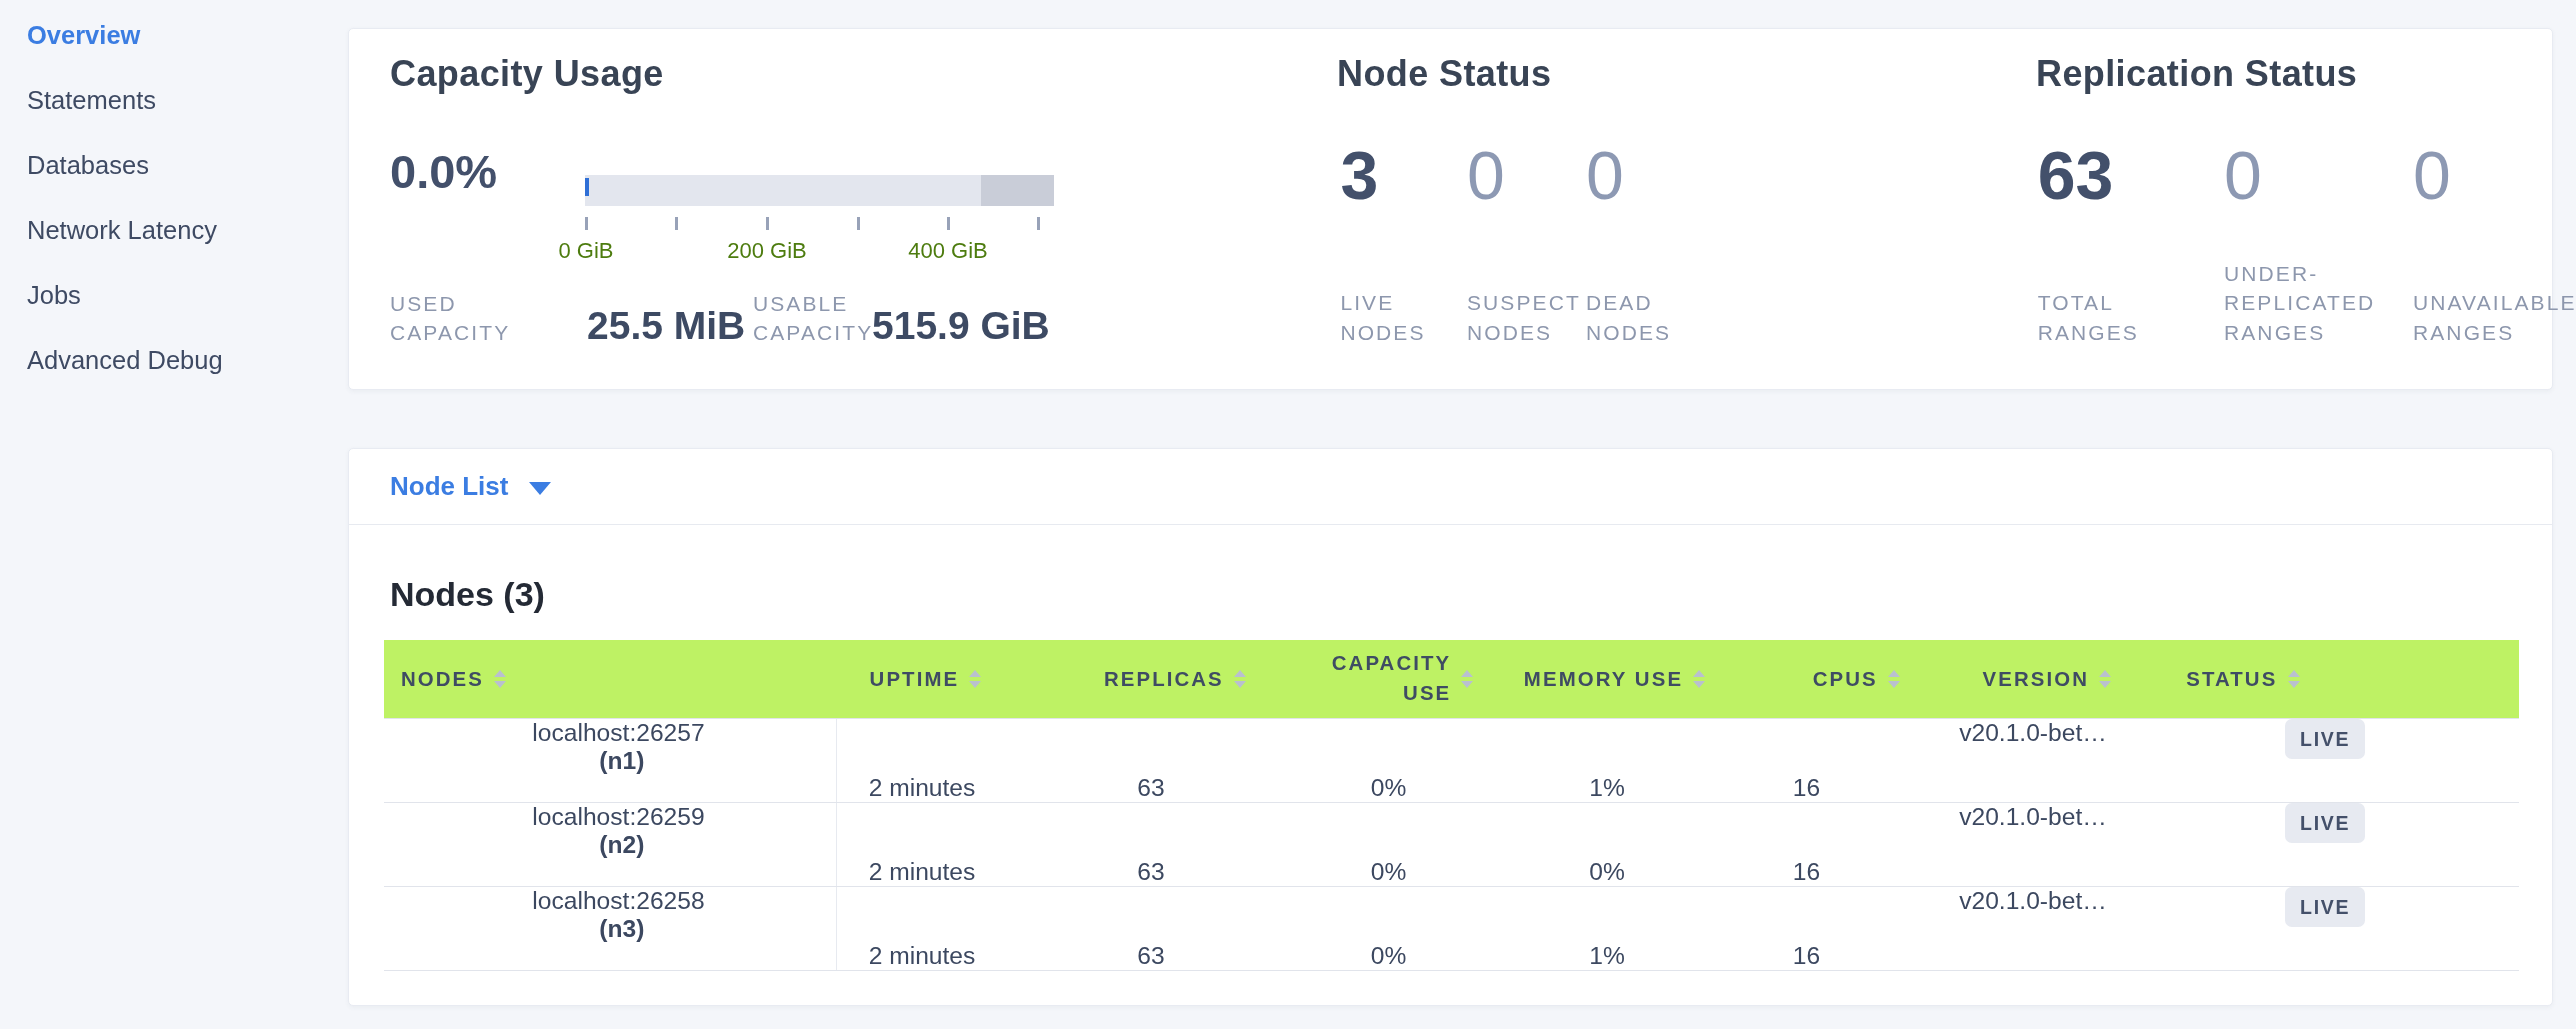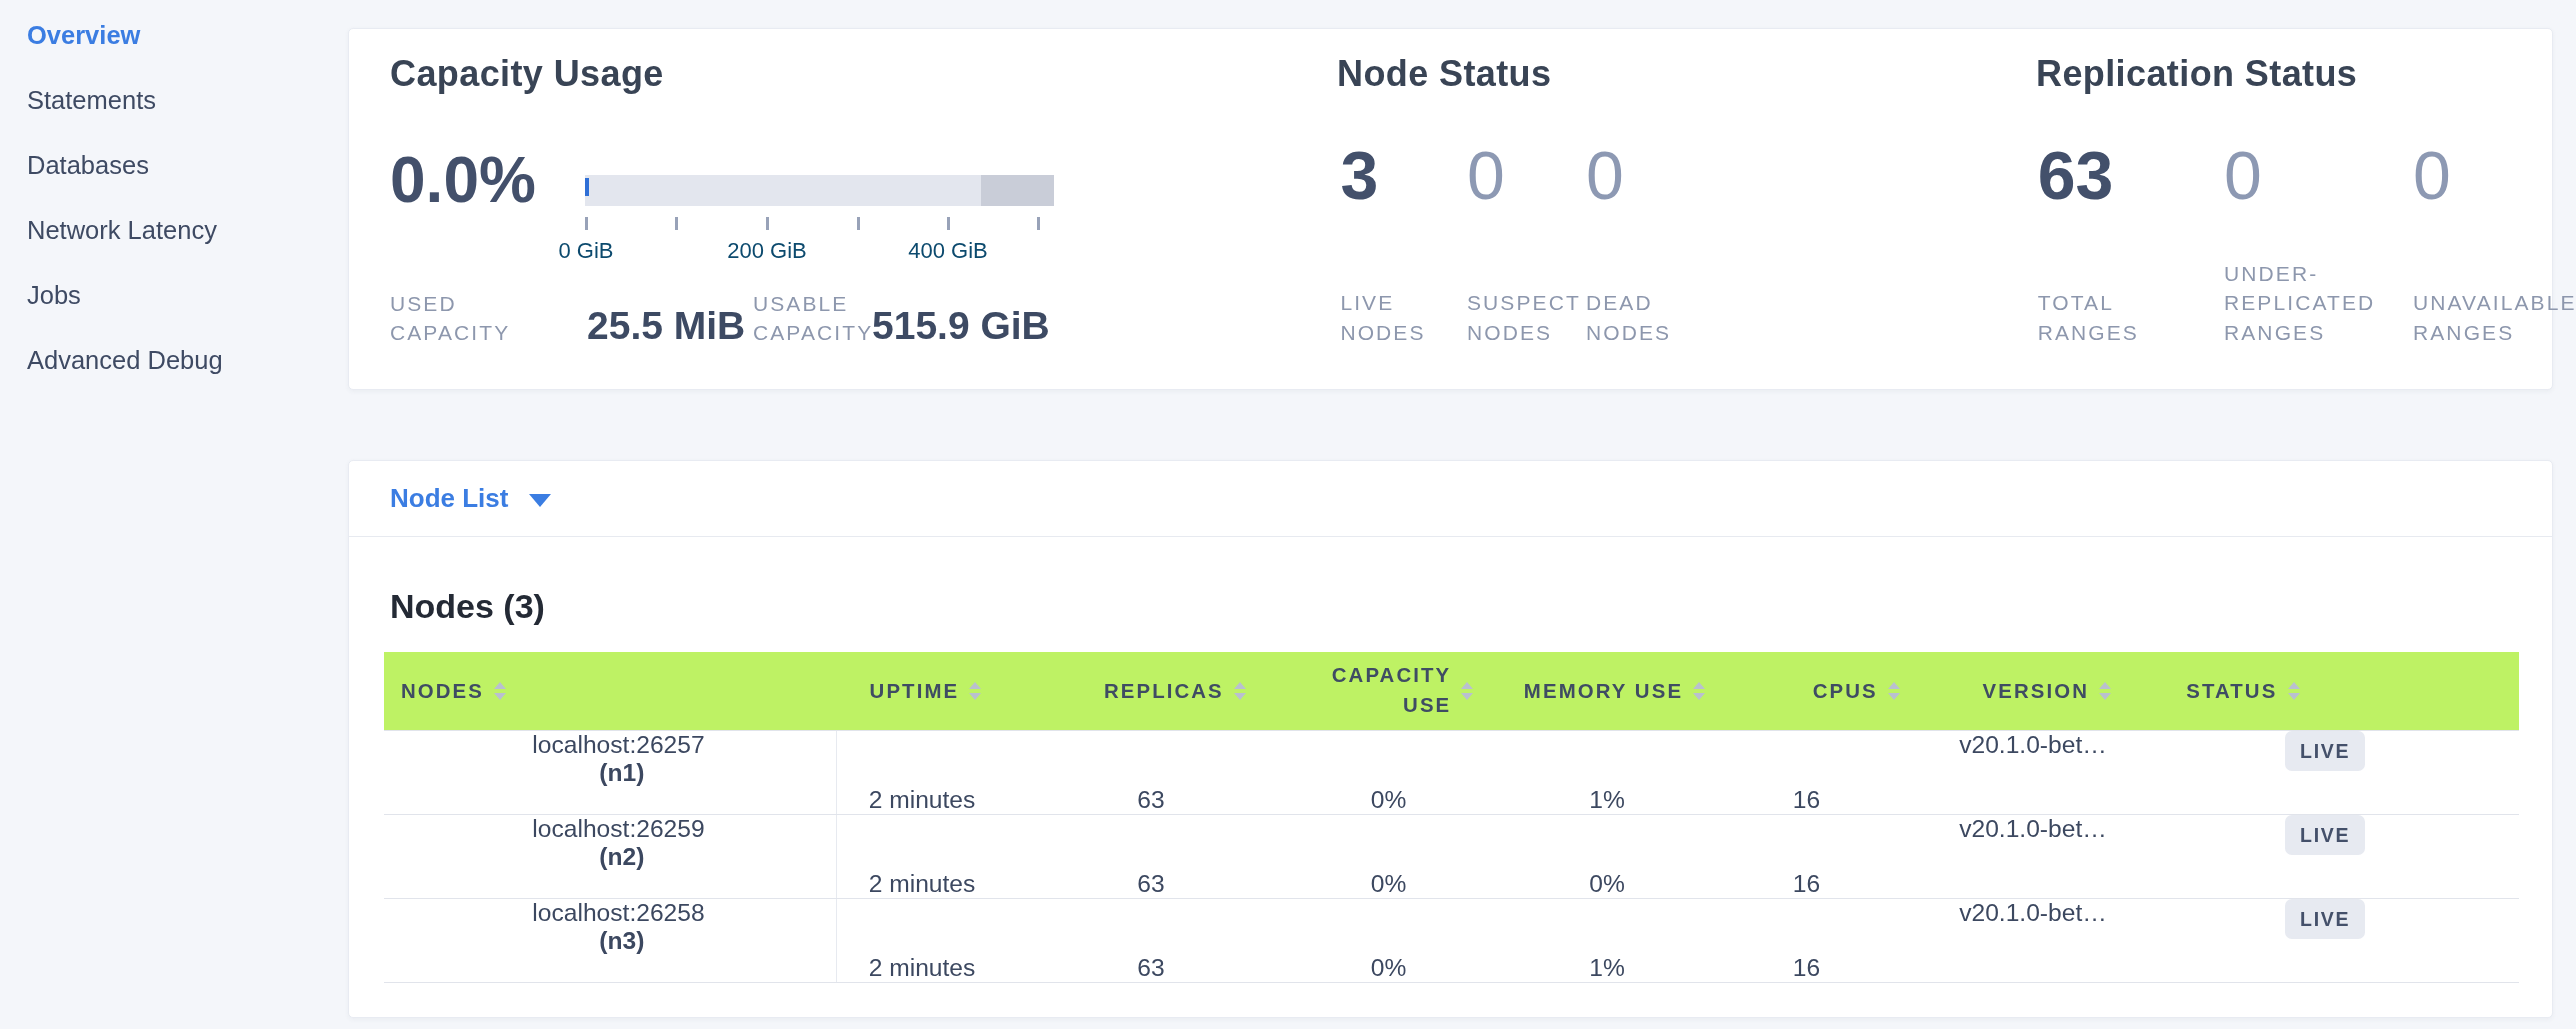--- a/index.html
+++ b/index.html
@@ -21,39 +21,39 @@
   }
   .sidebar li.active { color: #3b7de2; font-weight: bold; }
 
   
   .card {
     position: absolute; left: 348px; width: 2205px;
     background: #ffffff; border: 0.8px solid #e8ebf2; border-radius: 5.1px;
     box-shadow: 0 1.7px 4.2px rgba(60,70,90,0.05);
   }
   .card-summary { top: 28px; height: 362px; }
-  .card-nodes   { top: 460px; height: 558px; }
+  .card-nodes   { top: 448px; height: 558px; }
 
   
   .section { position: absolute; top: 0; height: 100%; }
   .sec-capacity    { left: 41px;  width: 917px; }
   .sec-nodestatus  { left: 988px; width: 645px; }
   .sec-replication { left: 1687px; width: 509px; }
 
   .section-title { position: absolute; top: 24px; left: 0; font-size: 36px; font-weight: bold; color: #394455; letter-spacing: 0.4px; }
 
-  .big-percent { position: absolute; left: 0; top: 119px; font-size: 64px; font-weight: bold; color: #43506b; line-height: 1; }
+  .big-percent { position: absolute; left: 0; top: 119px; font-size: 47px; font-weight: bold; color: #43506b; line-height: 1; }
 
   
   .gauge { position: absolute; left: 195px; top: 146px; width: 469px; height: 102px; }
   .gauge-track { position: absolute; left: 0; top: 0; width: 469px; height: 31px; background: #e3e6ee; }
   .gauge-other { position: absolute; right: 0; top: 0; width: 73px; height: 31px; background: #c9cdd8; }
   .gauge-used  { position: absolute; left: 0; top: 2.5px; width: 4.2px; height: 18.7px; background: #2f6fd6; }
   .tick { position: absolute; top: 42px; width: 2.5px; height: 12.7px; background: #98a2b8; }
-  .tick-label { position: absolute; top: 63px; width: 136px; text-align: center; font-size: 22px; color: #0c4a6e; }
+  .tick-label { position: absolute; top: 63px; width: 136px; text-align: center; font-size: 22px; color: #4d7c0f; }
 
   .cap-stat-label {
     position: absolute; bottom: 42px; font-size: 21px; letter-spacing: 2.1px;
     color: #8d97ad; line-height: 1.35; width: 132px;
   }
   .cap-stat-value { position: absolute; bottom: 41px; font-size: 39px; font-weight: bold; color: #3d4a63; }
 
   .stat-col { position: absolute; top: 112px; bottom: 42px; }
   .stat-value { font-size: 68px; color: #43506b; font-weight: bold; line-height: 1; }
   .stat-value.muted { color: #8d99b3; font-weight: normal; }

